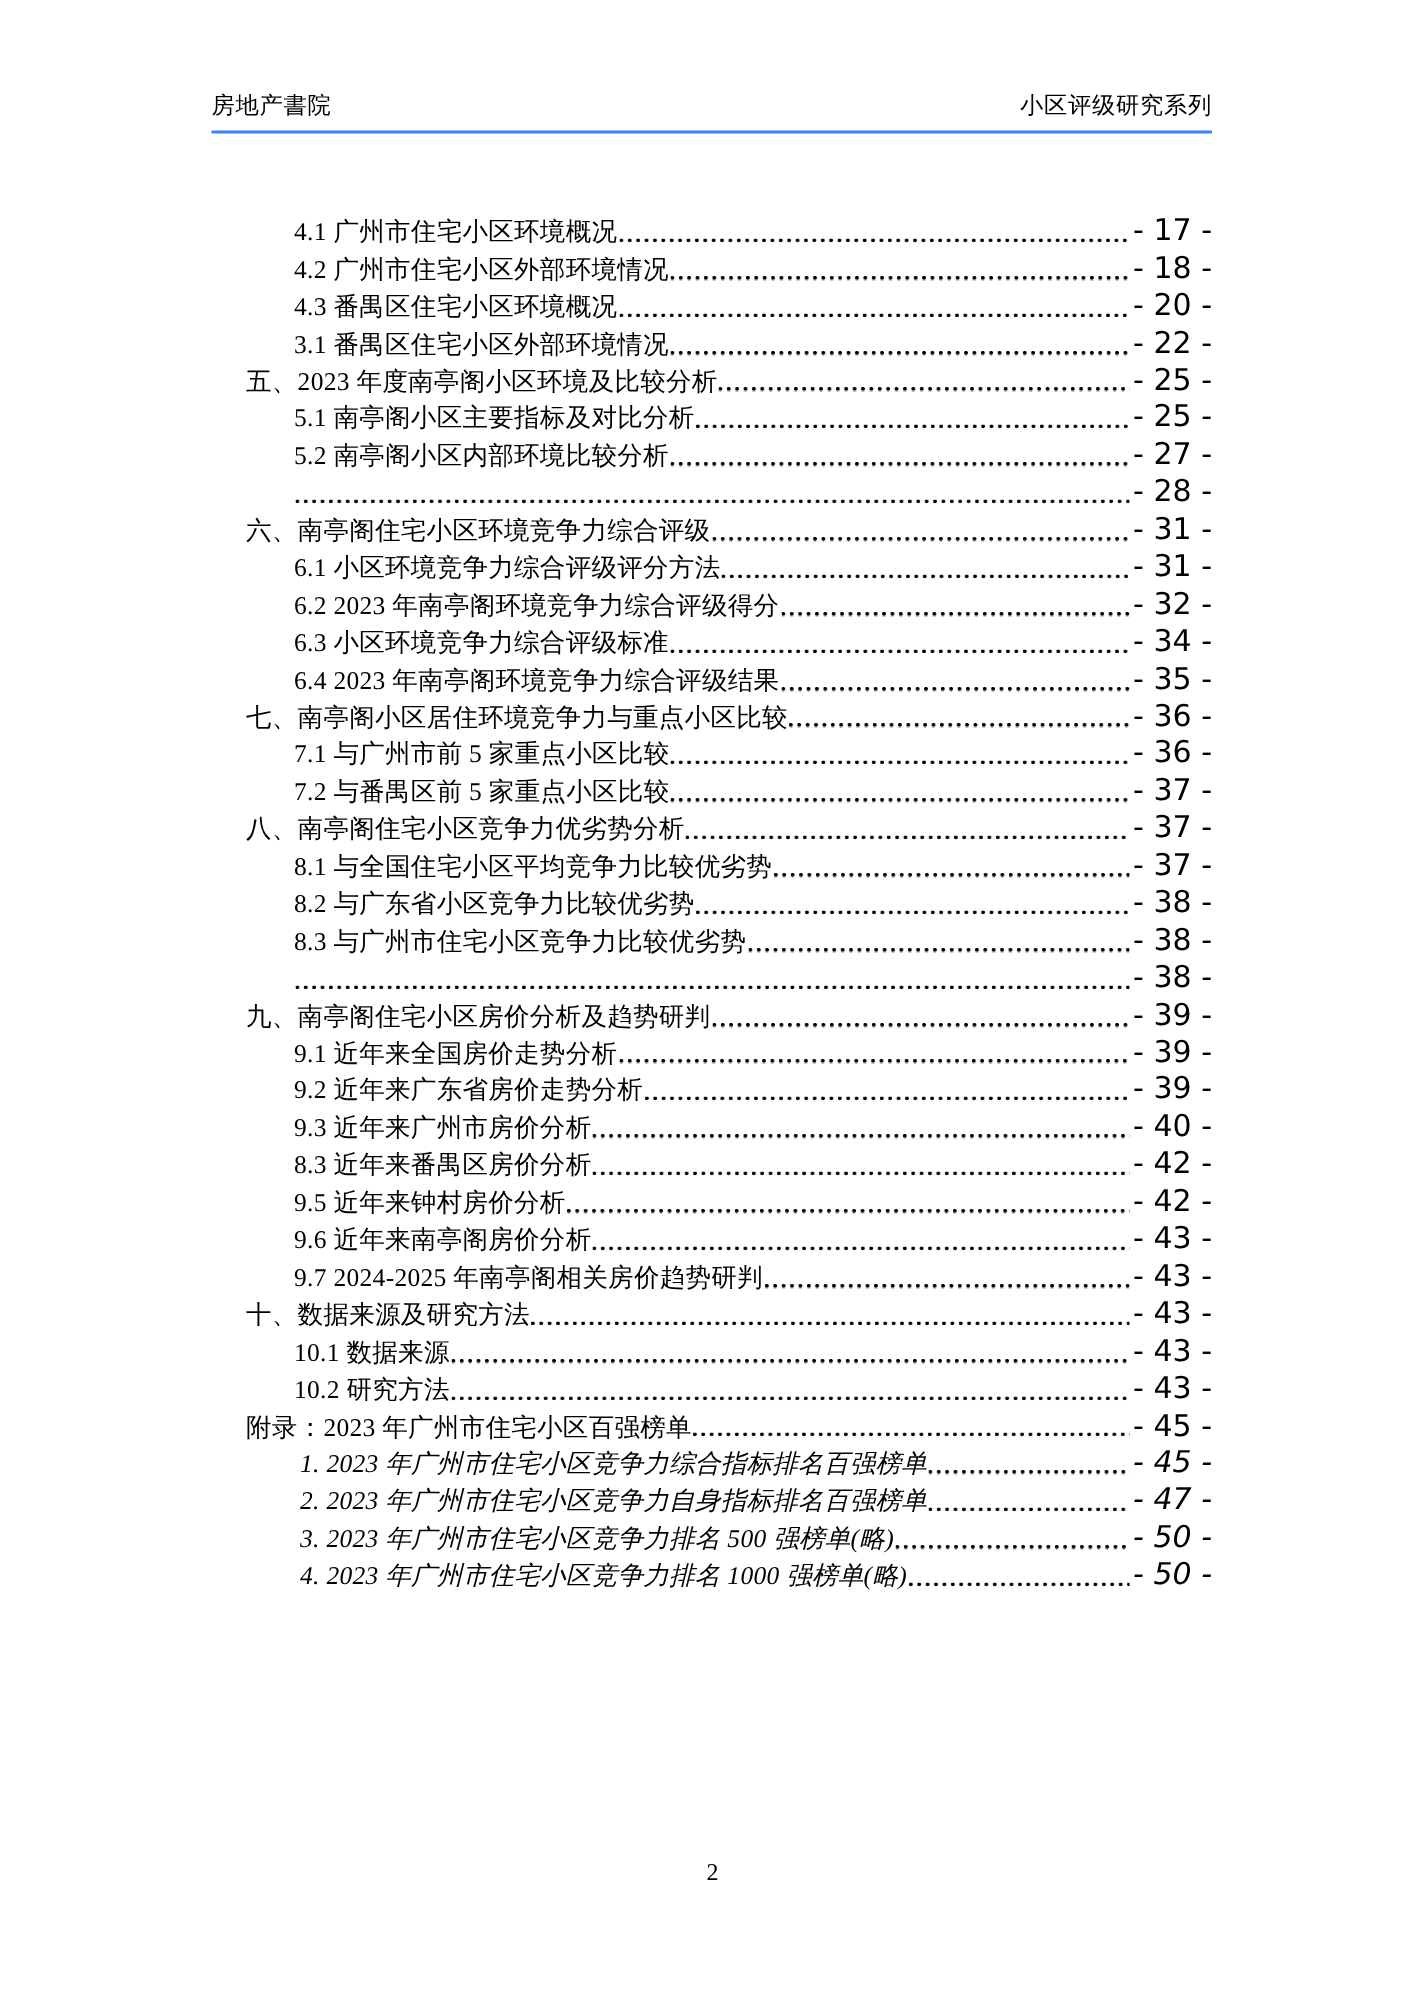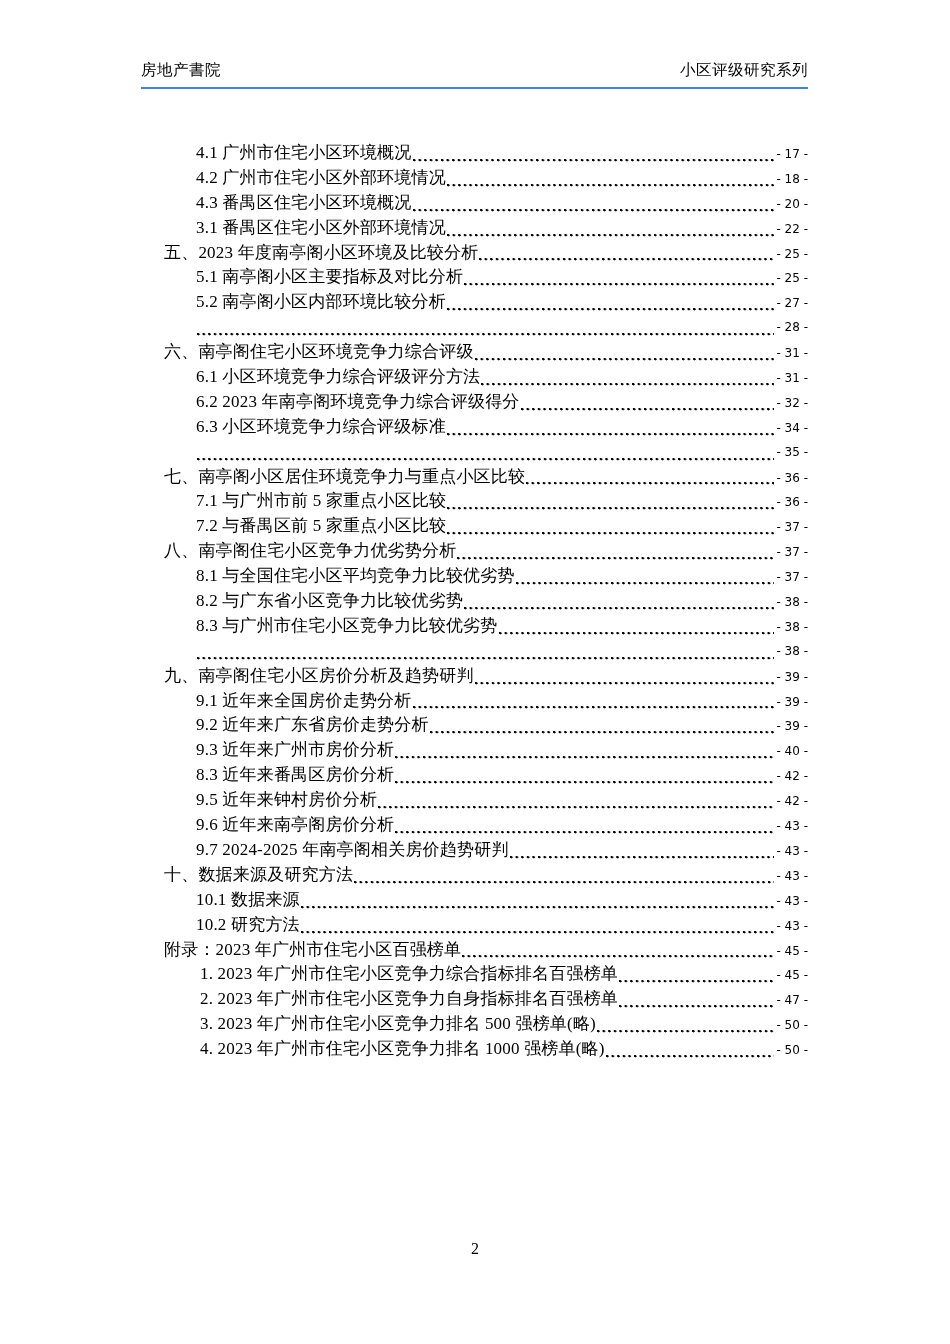--- a/index.html
+++ b/index.html
@@ -42,39 +42,39 @@
   .toc-line {
     display: flex;
     align-items: baseline;
     height: 24.9px;
     font-size: 17px;
     line-height: 24.9px;
     white-space: nowrap;
     cursor: pointer;
   }
   .toc-line.level-1 { padding-left: 32px; }
-  .toc-line.level-2 { padding-left: 36px; }
+  .toc-line.level-2 { padding-left: 36px; font-style: italic; }
   .toc-label {
     white-space: nowrap;
     letter-spacing: 0.2px;
   }
   .toc-dots {
     flex: 1 1 auto;
     align-self: stretch;
     margin: 0 2px 0 1px;
     min-width: 12px;
     background-image: radial-gradient(circle at 1.2px 1.2px, #000 1.1px, transparent 1.45px);
     background-size: 5.6px 3px;
     background-repeat: repeat-x;
     background-position: left bottom 4px;
   }
   .toc-page {
     white-space: nowrap;
     font-family: "DejaVu Sans", "Liberation Sans", sans-serif;
-    font-size: 12px;
+    font-size: 20px;
   }
   
   .footer {
     position: absolute;
     left: 0;
     right: 0;
     top: 1240px;
     text-align: center;
     font-size: 16px;
     font-family: "Liberation Serif", "DejaVu Serif", serif;
@@ -156,20 +156,21 @@
       <span class="toc-page">- 32 -</span>
     </div>
 
     <div class="toc-line level-1">
       <span class="toc-label">6.3 小区环境竞争力综合评级标准</span>
       <span class="toc-dots"></span>
       <span class="toc-page">- 34 -</span>
     </div>
 
     <div class="toc-line level-1">
+      <span class="toc-label">6.4 2023 年南亭阁环境竞争力综合评级结果</span>
       <span class="toc-dots"></span>
       <span class="toc-page">- 35 -</span>
     </div>
 
     <div class="toc-line level-0">
       <span class="toc-label">七、南亭阁小区居住环境竞争力与重点小区比较</span>
       <span class="toc-dots"></span>
       <span class="toc-page">- 36 -</span>
     </div>
 

